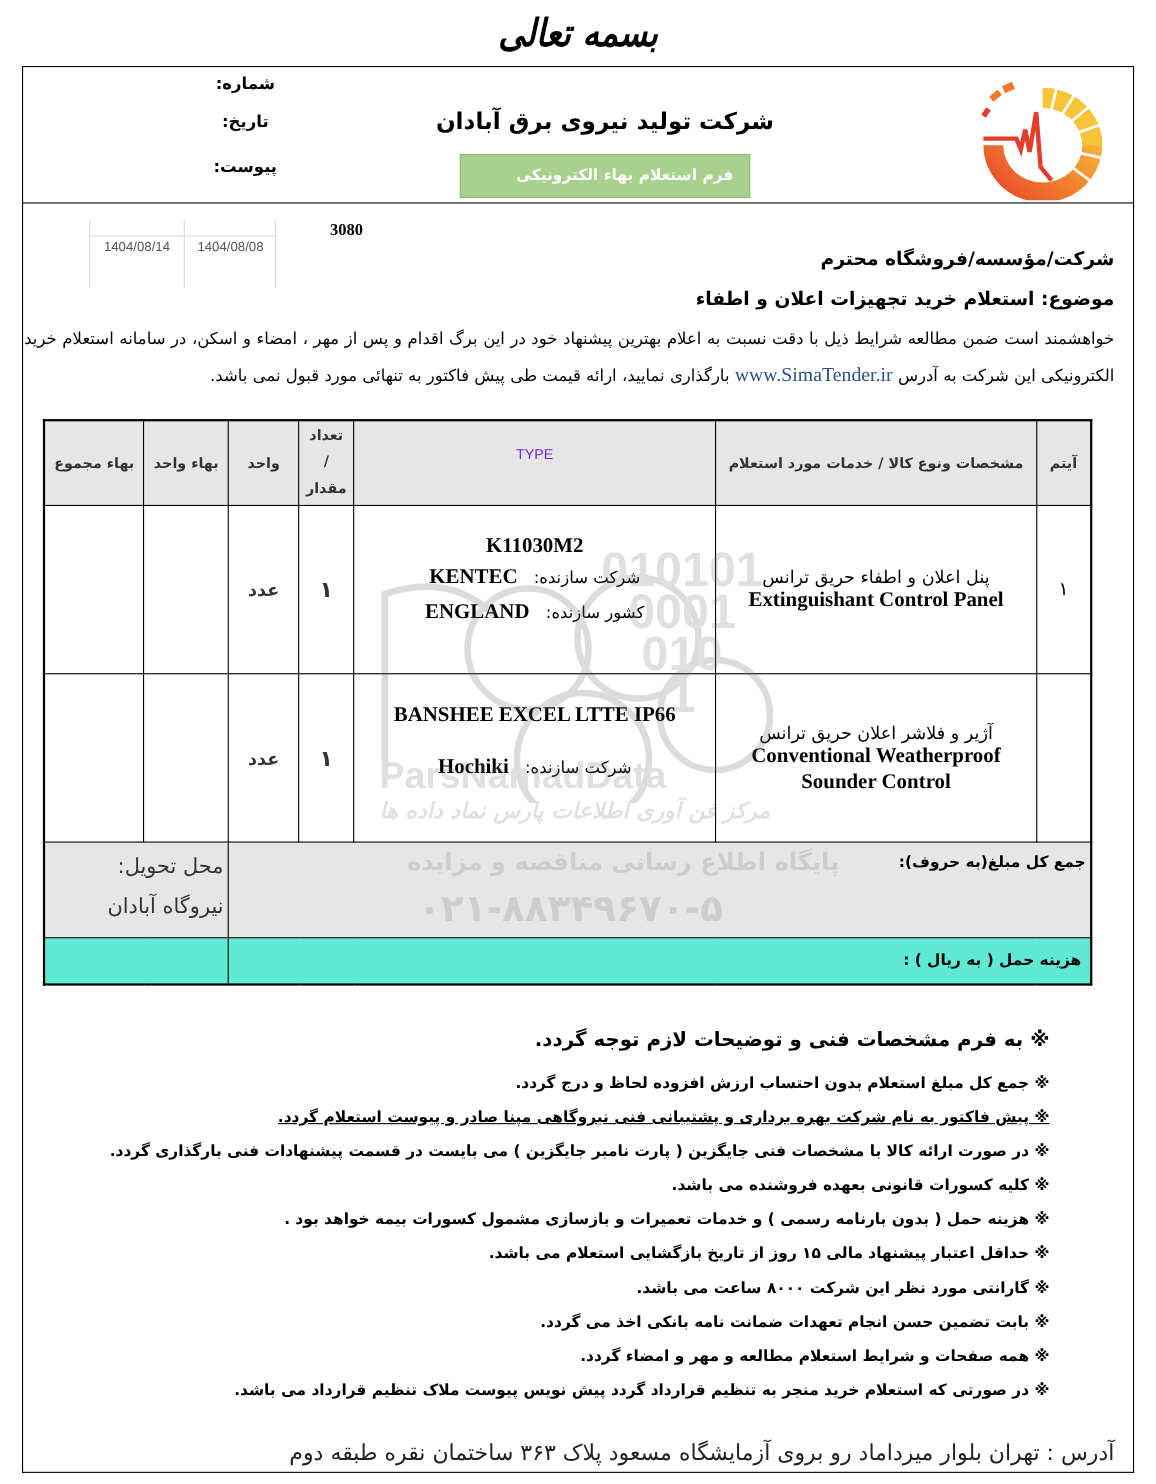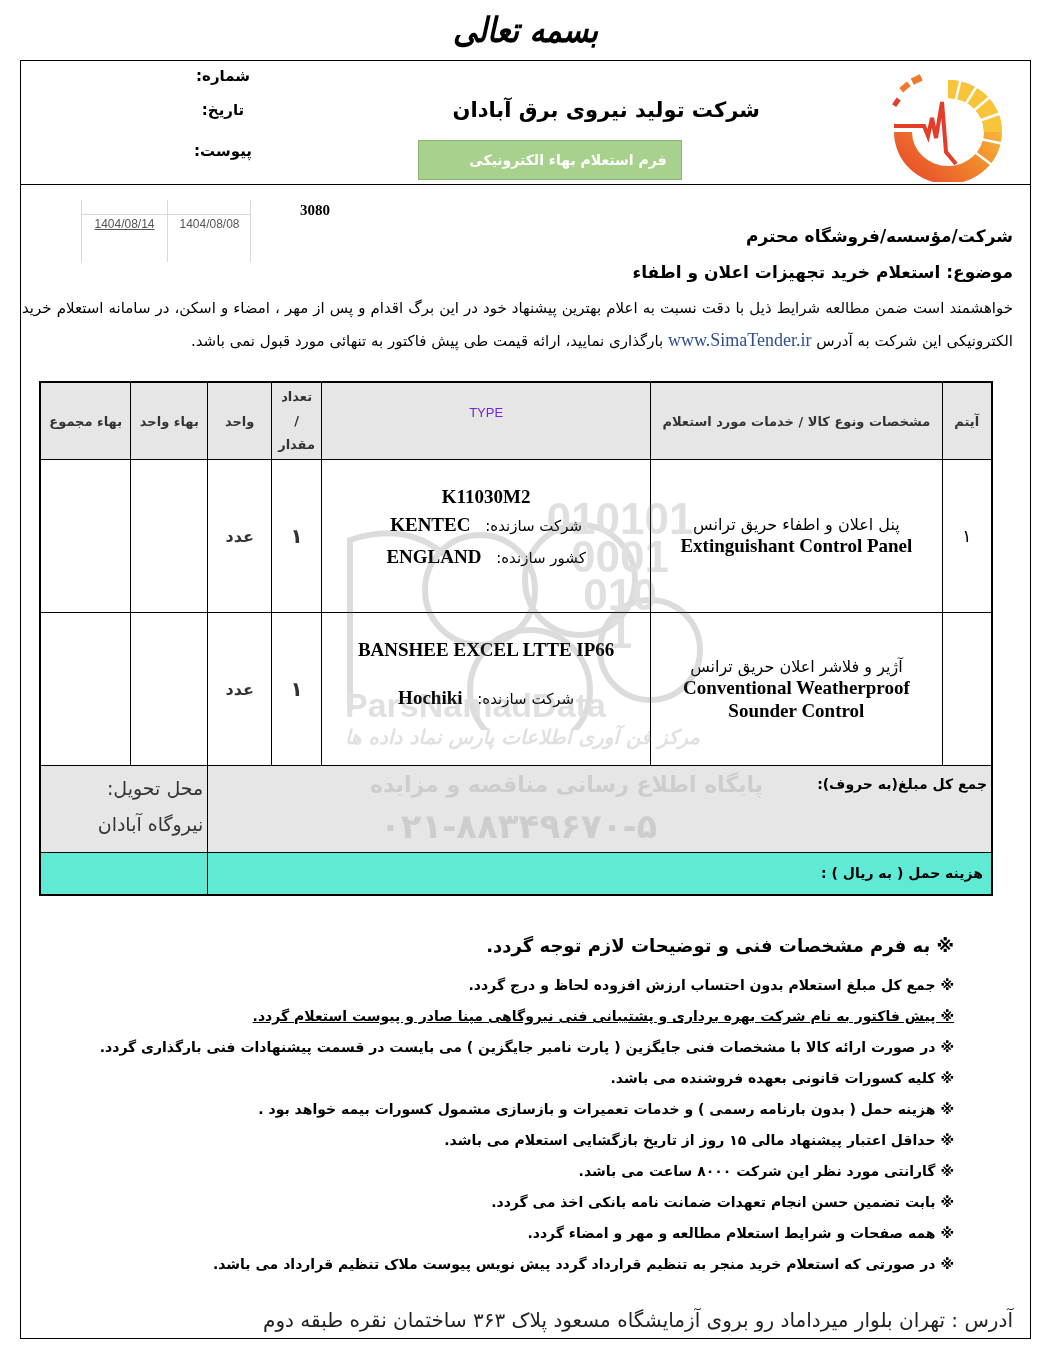--- a/index.html
+++ b/index.html
@@ -7,21 +7,21 @@
   body { position: relative; font-family: "DejaVu Sans", sans-serif; color: #000; }
 
   .abs { position: absolute; }
 
   
   .bismillah { left: 0; width: 1051px; top: 12px; text-align: center; font-family: "DejaVu Serif", serif; font-size: 30px; font-style: italic; font-weight: bold; transform: scaleY(1.15); }
 
   
   .header-box { left: 20px; top: 60px; width: 1011px; height: 125px; border: 1.5px solid #000; }
   .hdr-label { font-size: 15px; font-weight: bold; direction: rtl; text-align: center; width: 80px; }
-  .company-name { left: 340px; width: 420px; top: 98px; text-align: right; direction: rtl; font-size: 21px; font-weight: bold; }
+  .company-name { left: 340px; width: 420px; top: 98px; text-align: center; direction: rtl; font-size: 21px; font-weight: bold; }
   .form-badge { left: 418px; top: 140px; width: 264px; height: 40px; background: #a9d18e; border: 1px solid #8cb872; color: #fff; font-size: 14px; font-weight: bold; direction: rtl; display: flex; align-items: center; justify-content: center; padding-left: 36px; }
   .logo { left: 886px; top: 72px; width: 124px; height: 110px; }
 
   
   .page-frame { left: 20px; top: 184px; width: 1011px; height: 1155px; border-left: 1.5px solid #000; border-right: 1.5px solid #000; border-bottom: 1.5px solid #000; }
 
   
   .date-box { left: 81px; top: 200px; width: 170px; height: 62px; border-left: 1px solid #d9d9d9; border-right: 1px solid #d9d9d9; }
   .date-box .hline { position: absolute; left: 0; right: 0; top: 14px; border-top: 1px solid #d9d9d9; }
   .date-box .vline { position: absolute; left: 85px; top: 0; bottom: 0; border-left: 1px solid #d9d9d9; }
@@ -100,21 +100,21 @@
   <rect x="26" y="4" width="10" height="7" fill="#f07a2c" transform="rotate(-25 31 8)"></rect>
   <rect x="6" y="28" width="8" height="5" fill="#e63c2a" transform="rotate(-55 10 30)"></rect>
   <polyline points="8,54 38,54 42,64 46,46 50,66 56,30 60,80 70,92" fill="none" stroke="#e63c2a" stroke-width="4"></polyline>
 </svg>
 
 <div class="abs page-frame"></div>
 
 <div class="abs date-box">
   <div class="hline"></div>
   <div class="vline"></div>
-  <div class="date-cell" style="left:0;text-decoration:underline;">1404/08/14</div>
+  <div class="date-cell" style="left:0;">1404/08/14</div>
   <div class="date-cell" style="left:85px;">1404/08/08</div>
 </div>
 <div class="abs ref-number">3080</div>
 
 <div class="abs rtl-text recipient">شرکت/مؤسسه/فروشگاه محترم</div>
 <div class="abs rtl-text subject">موضوع: استعلام خرید تجهیزات اعلان و اطفاء</div>
 <div class="abs rtl-text intro">
   <span>خواهشمند است ضمن مطالعه شرایط ذیل با دقت نسبت به اعلام بهترین پیشنهاد خود در این  برگ اقدام  و پس از مهر ، امضاء و اسکن، در سامانه استعلام خرید الکترونیکی این شرکت به آدرس</span>
   <span class="link">www.SimaTender.ir</span>
   <span>بارگذاری نمایید، ارائه قیمت طی پیش فاکتور به تنهائی مورد قبول نمی باشد.</span>

